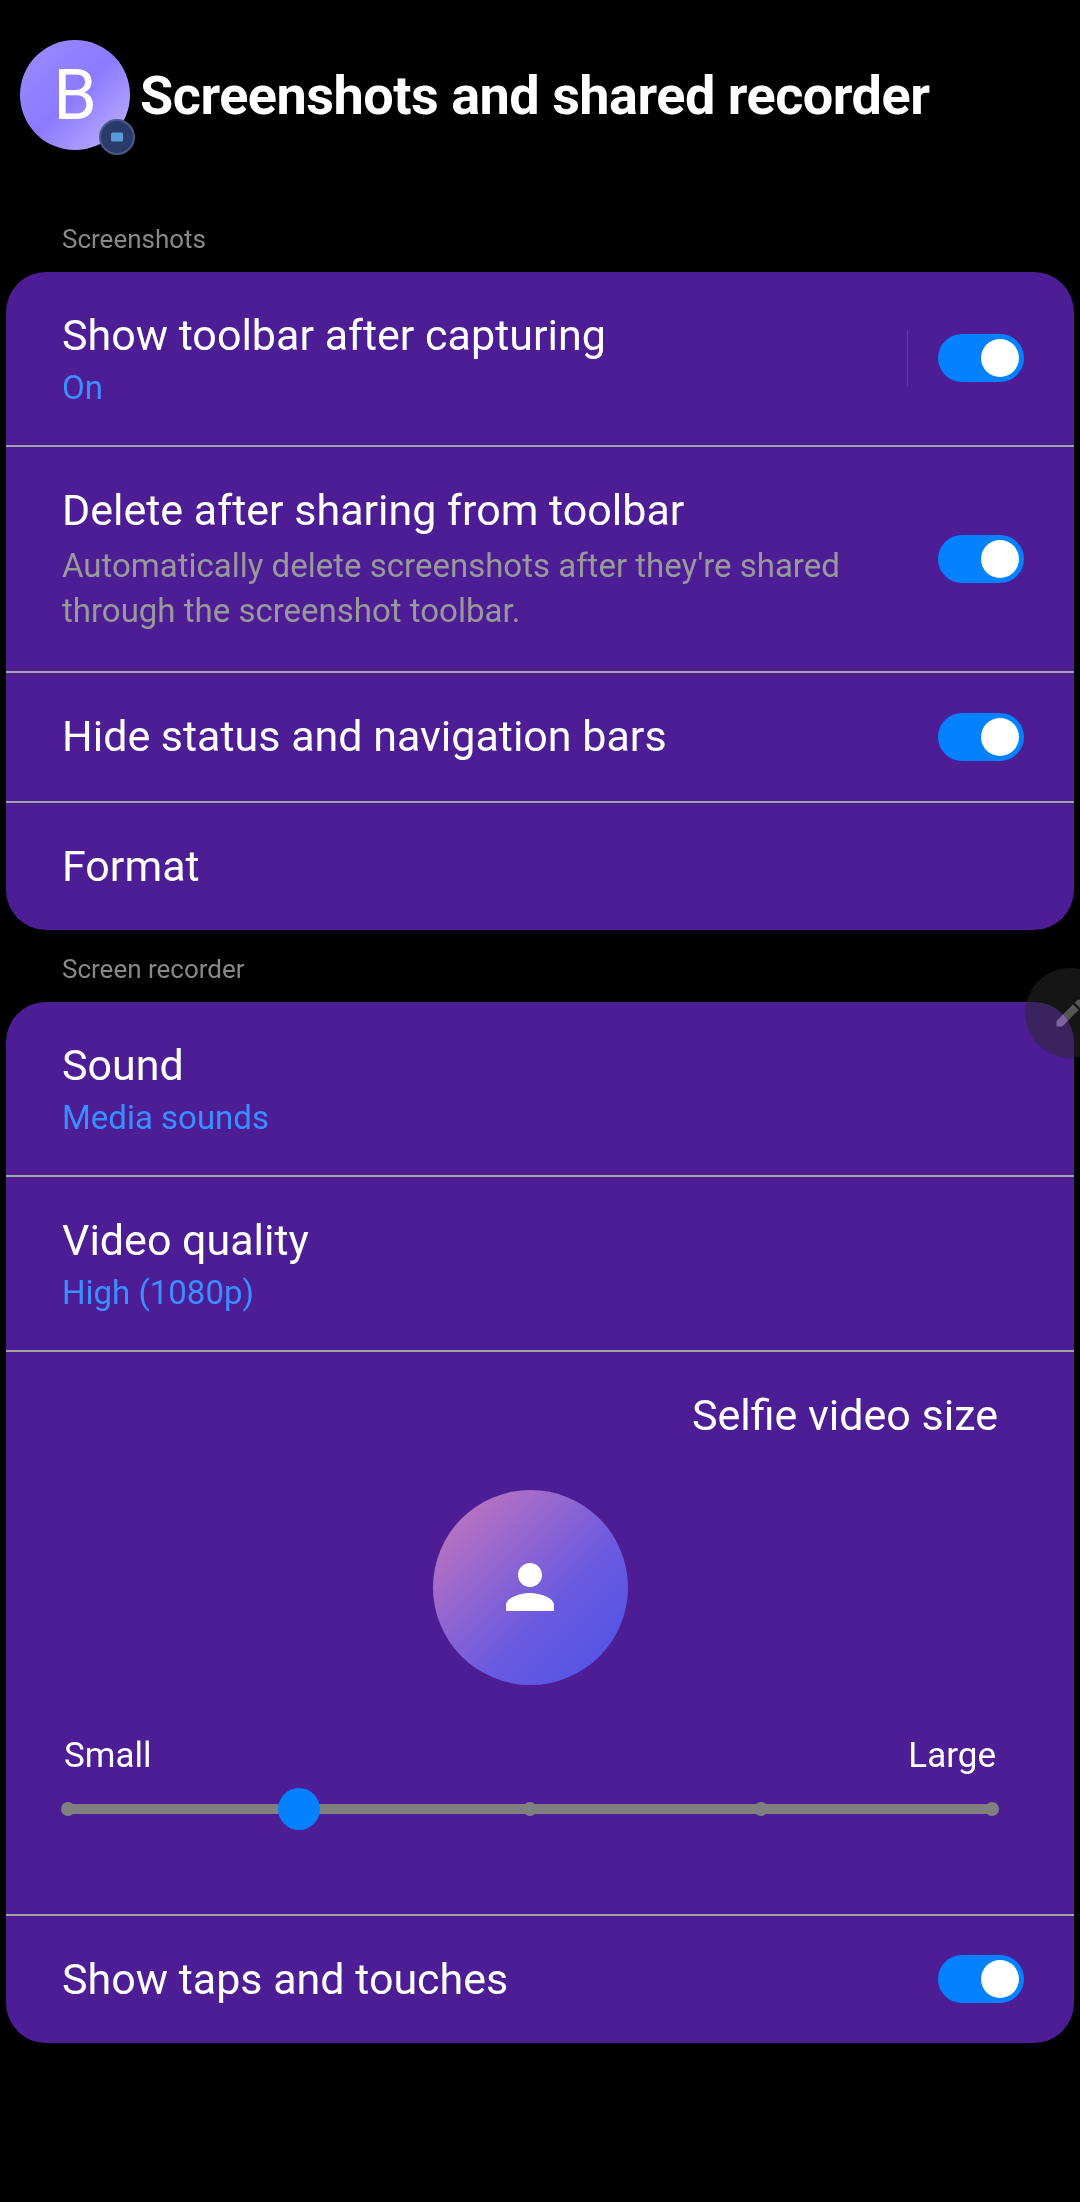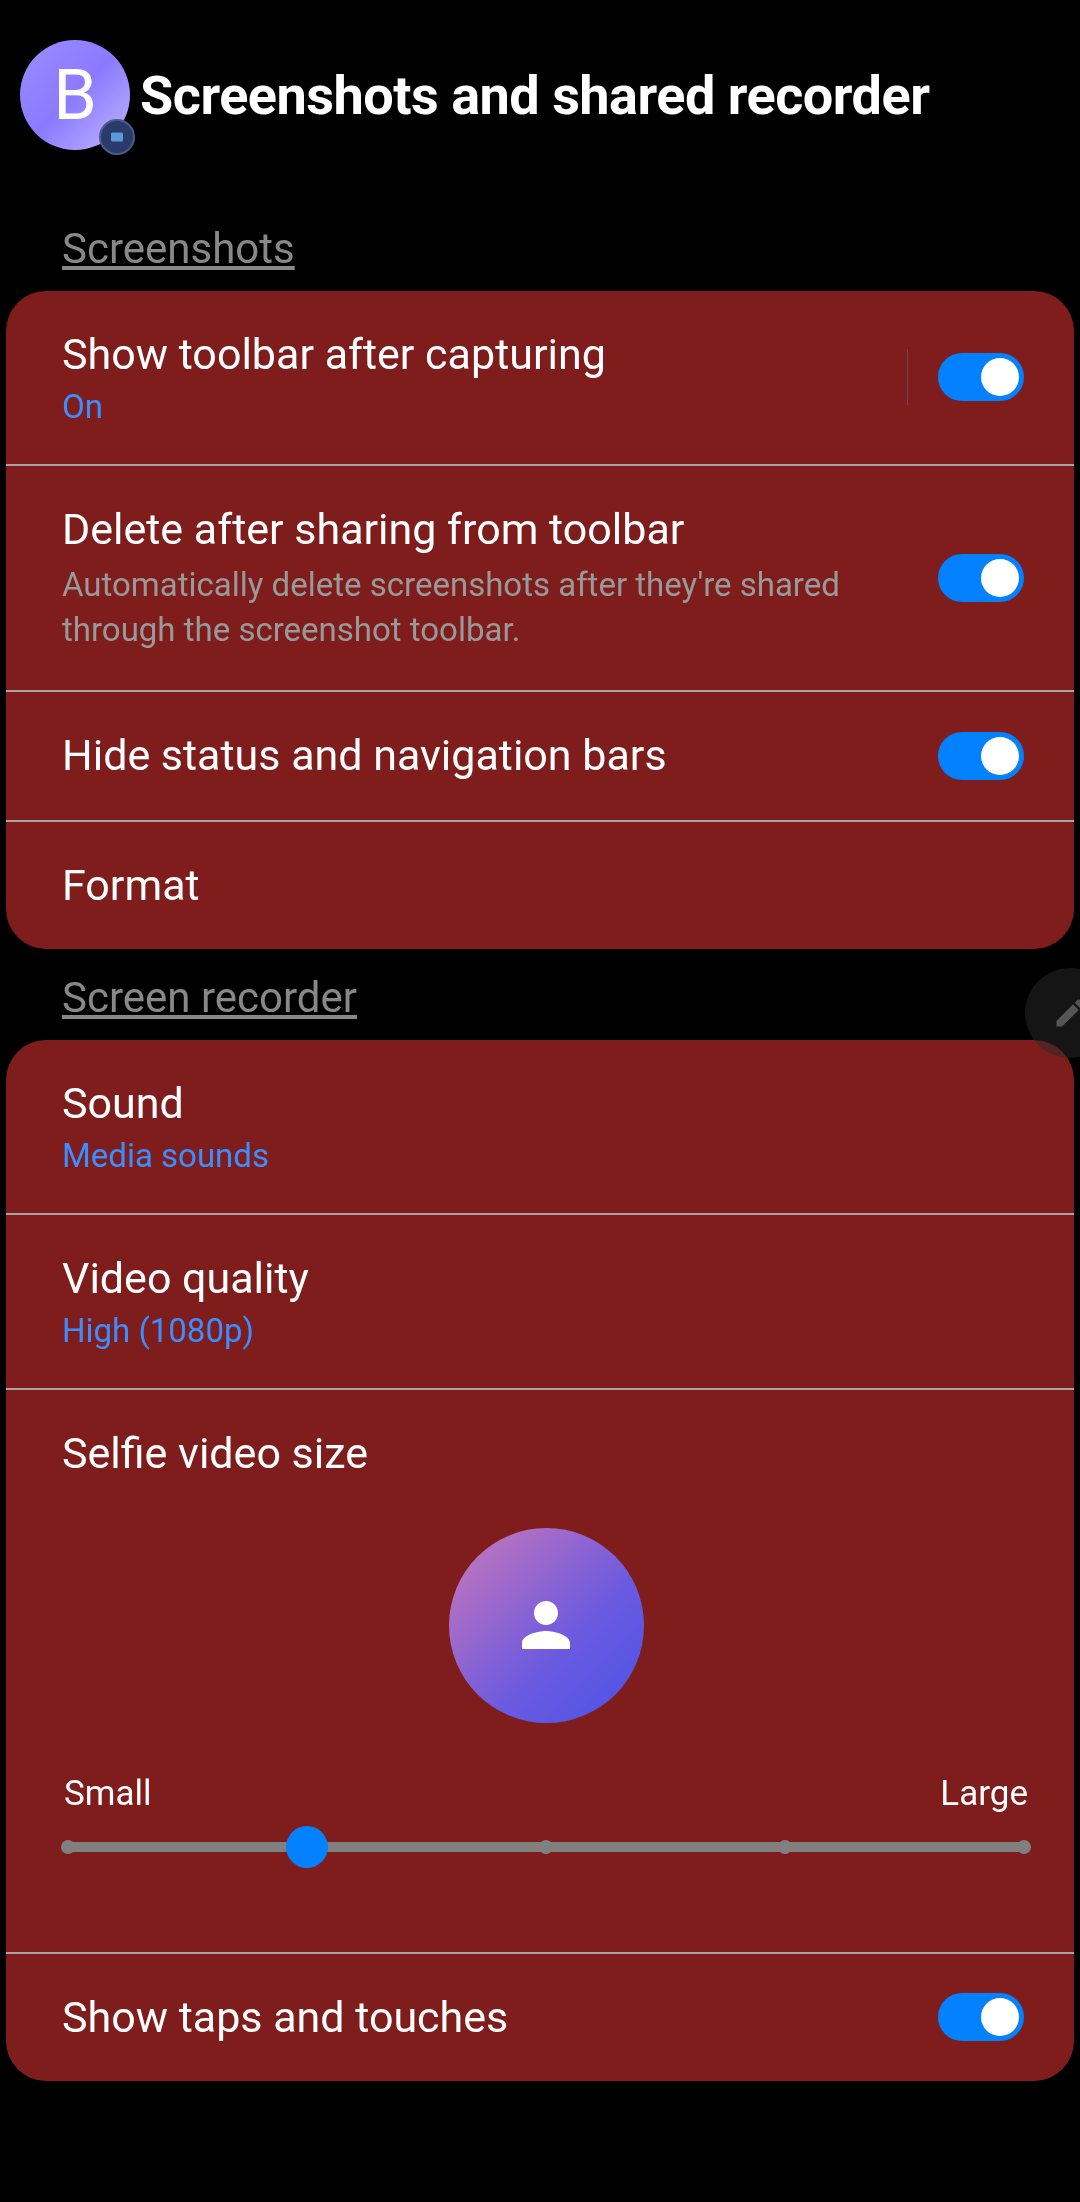--- a/index.html
+++ b/index.html
@@ -44,28 +44,27 @@
   justify-content: center;
 }
 .avatar-badge svg { width: 18px; height: 18px; }
 .page-title {
   font-size: 54px;
   font-weight: 700;
   margin-left: 10px;
   letter-spacing: -0.5px;
 }
 .section-label {
-  font-size: 42px;
+  font-size: 26px;
   color: #888;
   padding: 24px 62px 18px 62px;
   font-weight: 400;
-  text-decoration: underline;
 }
 .card {
-  background: #7f1d1d;
+  background: #4c1d95;
   border-radius: 40px;
   margin: 0 6px;
   overflow: hidden;
 }
 .setting-row {
   display: flex;
   align-items: center;
   padding: 38px 50px 38px 56px;
   min-height: 110px;
 }
@@ -129,21 +128,22 @@
   background: #2a2a2a;
   display: flex;
   align-items: center;
   justify-content: center;
   opacity: 0.5;
   clip-path: inset(0 0 0 0);
   transform: translateX(35px);
 }
 .fab svg { width: 36px; height: 36px; }
 .selfie-section {
-  padding: 38px 44px 50px 56px;
+  padding: 38px 76px 50px 56px;
+  text-align: right;
 }
 .selfie-title {
   font-size: 43px;
   font-weight: 400;
   color: #fff;
 }
 .selfie-avatar-wrap {
   display: flex;
   justify-content: center;
   margin-top: 50px;

